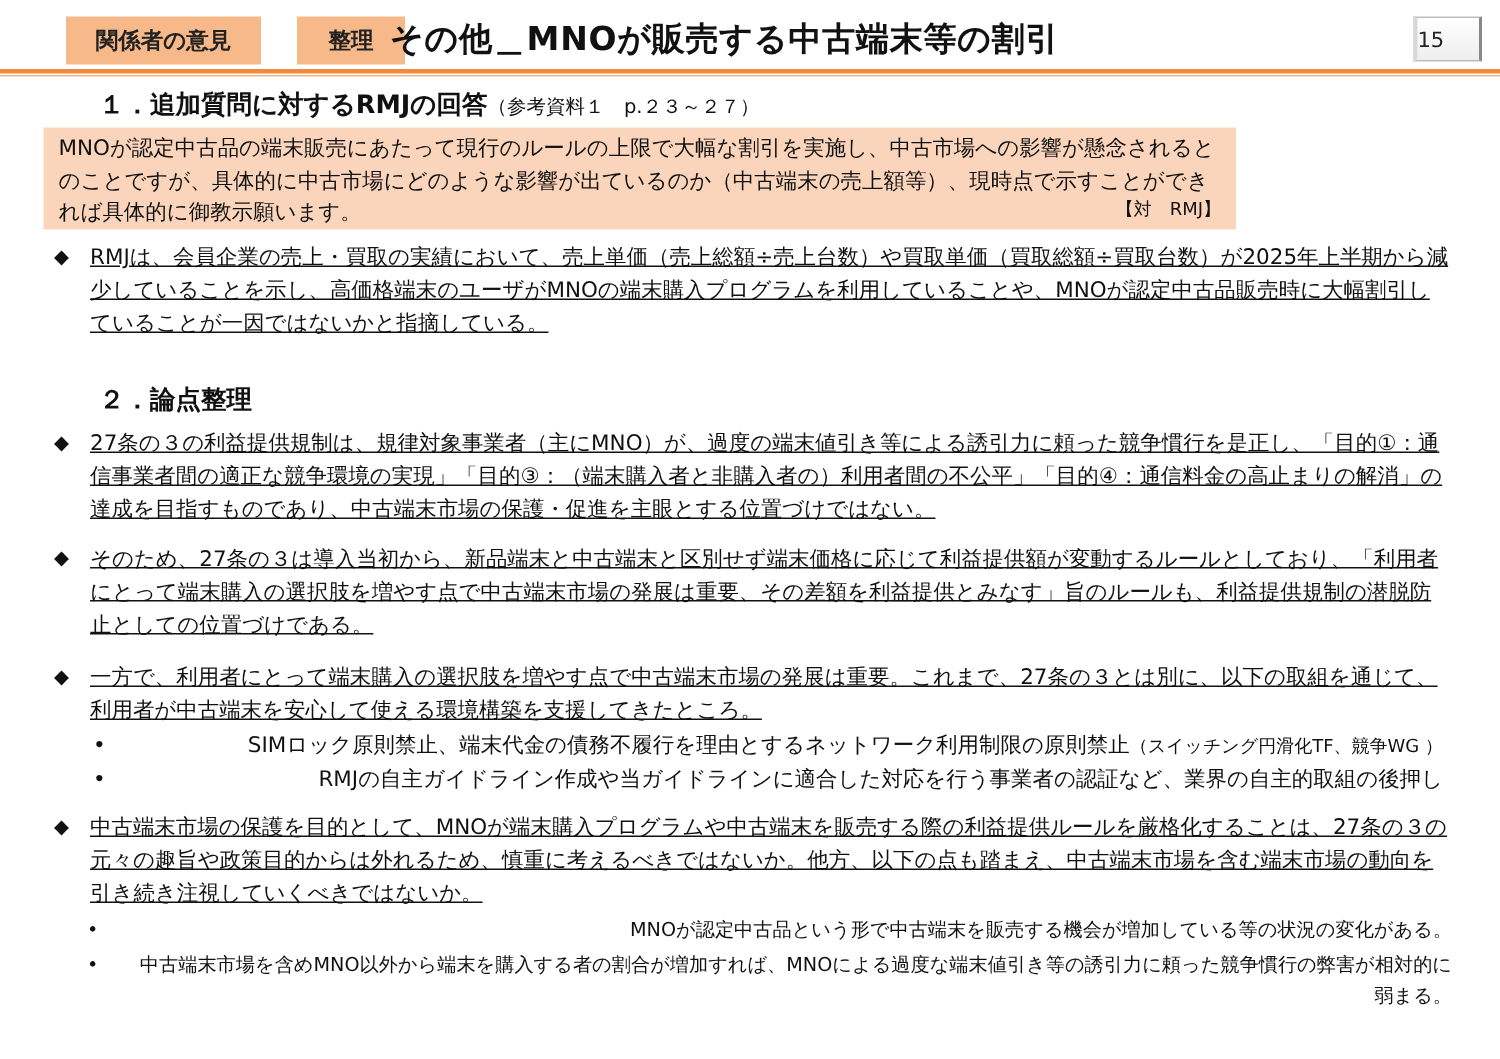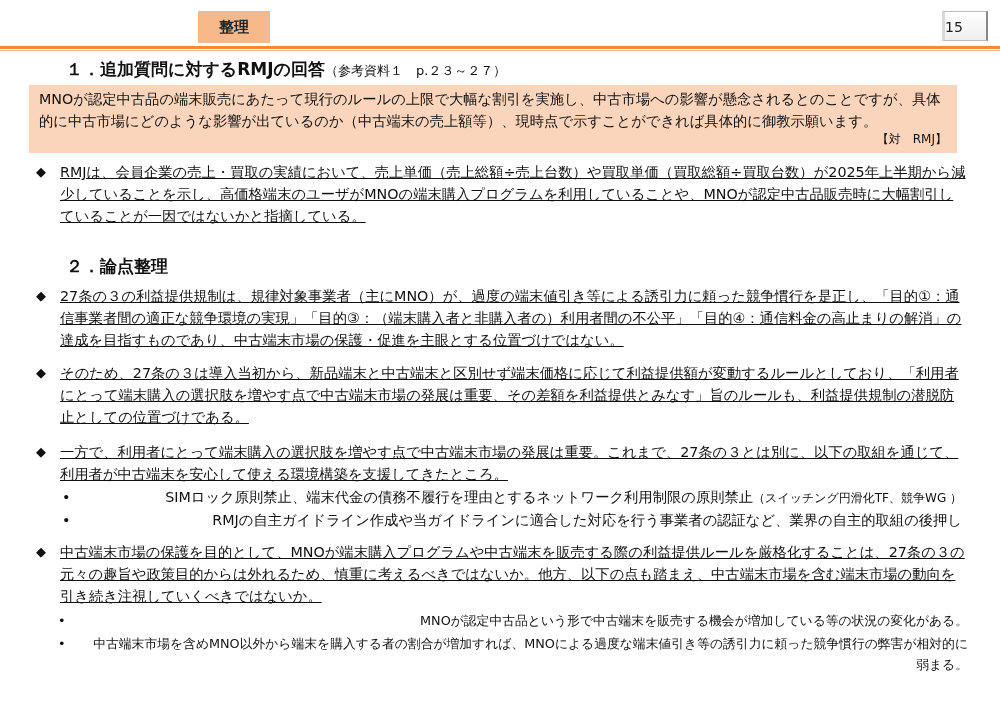--- a/index.html
+++ b/index.html
@@ -30,21 +30,21 @@
   .rule2 { position: absolute; left: 0; top: 50px; width: 1000px; height: 1px; background: #f5b383; }
 
   .sec-head {
     position: absolute; left: 34px; font-size: 17px; font-weight: bold; white-space: nowrap; margin-left: 32px;
   }
   .sec-head .ref { font-size: 13px; font-weight: normal; }
   .sec1 { top: 58px; }
   .sec2 { top: 255px; }
 
   .question-box {
-    position: absolute; left: 29px; top: 85px; width: 928px; height: 68px;
+    position: absolute; left: 29px; top: 85px; width: 795px; height: 68px;
     background: #fad5bb; box-sizing: border-box; padding: 4px 10px 0 10px;
     font-size: 14.3px; line-height: 21.5px; color: #111;
   }
   .question-box .target { position: absolute; right: 10px; bottom: 3px; font-size: 12px; }
 
   .bullet {
     position: absolute; left: 36px; font-size: 14.3px; line-height: 22px; width: 930px;
   }
   .bullet .diamond { position: absolute; left: 0; top: 0; font-size: 13px; }
   .bullet .btext { margin-left: 24px; display: block; text-decoration: underline; }
@@ -53,21 +53,23 @@
   }
   .sub .dot { position: absolute; left: 0; top: 0; }
   .sub .stext { margin-left: 29px; display: block; text-align: right; }
   .small { font-size: 12px; }
   .sub-small { font-size: 12.8px; line-height: 21px; }
 </style>
 </head>
 <body>
 
 <div class="header">
+  <div class="tag tag1">関係者の意見</div>
   <div class="tag tag2">整理</div>
+  <div class="title">その他＿MNOが販売する中古端末等の割引</div>
   <div class="page-num">15</div>
 </div>
 <div class="rule1"></div>
 <div class="rule2"></div>
 
 <div class="sec-head sec1">
   <span>１．追加質問に対するRMJの回答</span><span class="ref">（参考資料１　p.２３～２７）</span>
 </div>
 
 <div class="question-box">

